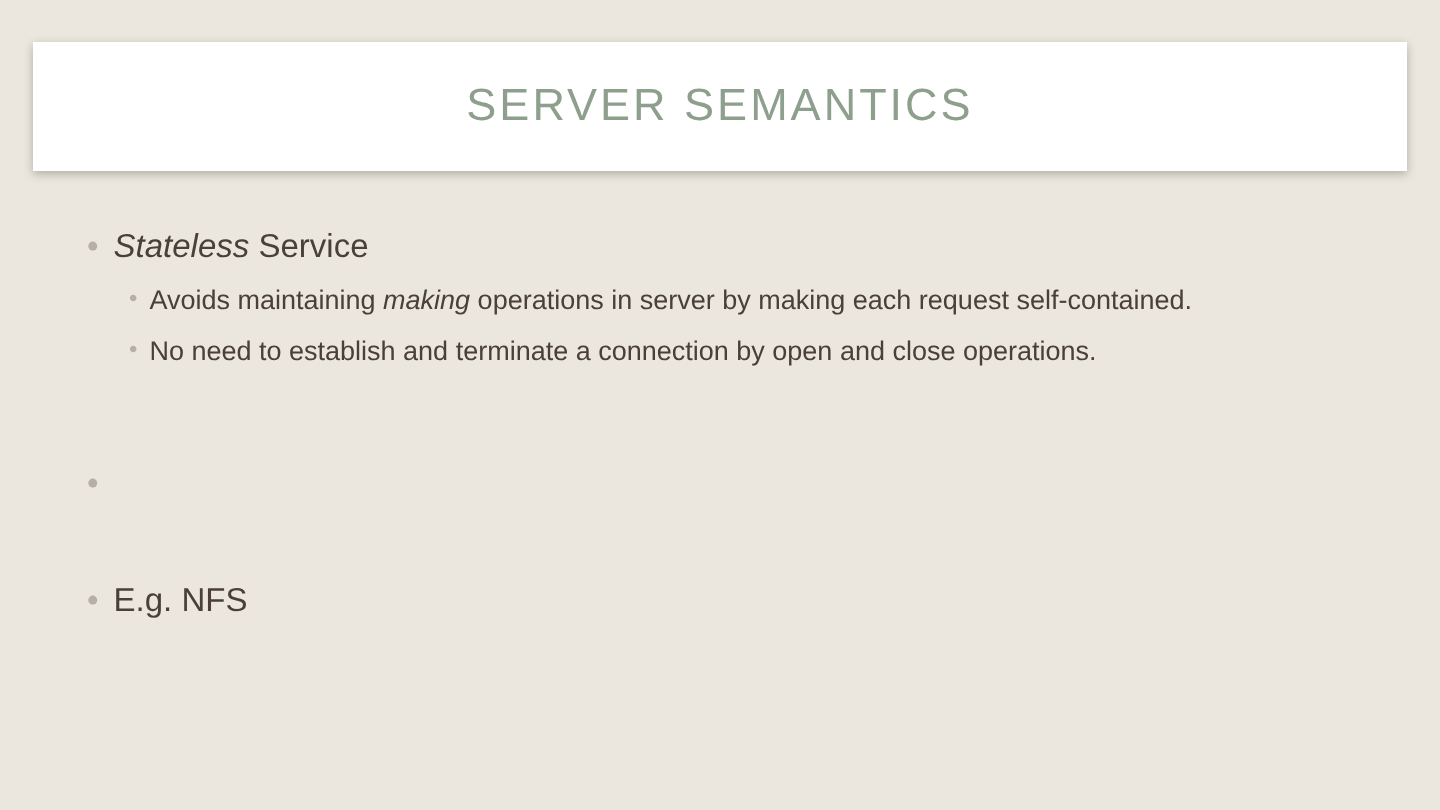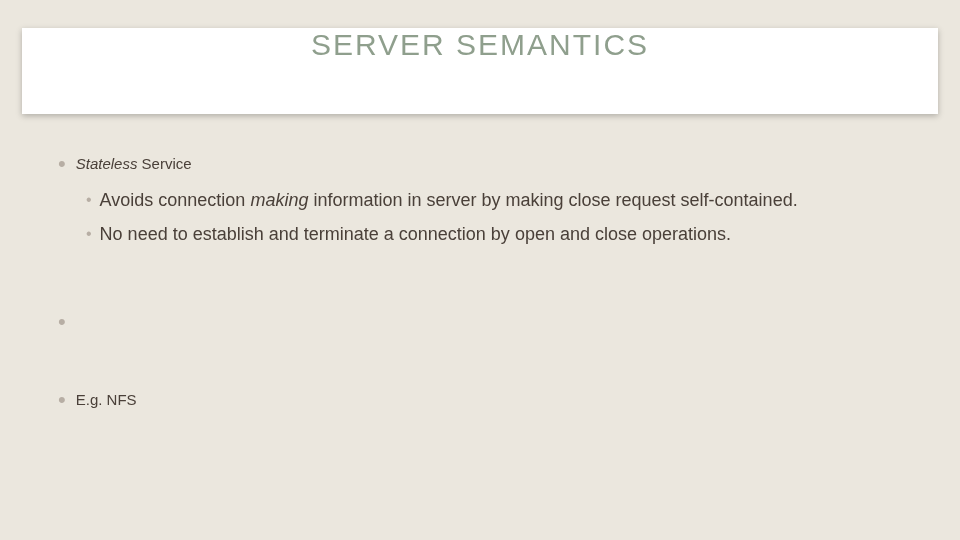--- a/index.html
+++ b/index.html
@@ -12,20 +12,21 @@
   }
   .title-box {
     position: absolute;
     top: 28px;
     left: 22px;
     right: 22px;
     height: 86px;
     background: #ffffff;
     box-shadow: 0 2px 6px rgba(0,0,0,0.25);
     display: flex;
+    align-items: center;
     justify-content: center;
   }
   .title {
     color: #8f9f8d;
     font-size: 30px;
     letter-spacing: 2px;
     font-weight: 400;
   }
   .content {
     position: absolute;
@@ -44,21 +45,21 @@
     margin-right: 10px;
     font-size: 22px;
     line-height: 28px;
   }
   .bullet.sub {
     font-size: 16px;
     line-height: 24px;
     margin-right: 8px;
   }
   .l1 {
-    font-size: 15px;
+    font-size: 22px;
     line-height: 28px;
   }
   .l2 {
     font-size: 18px;
     line-height: 24px;
   }
   .sub-list {
     margin-left: 28px;
     margin-top: 6px;
     margin-bottom: 22px;
@@ -79,21 +80,21 @@
     <span class="bullet">•</span>
     <span class="l1">
       <span class="italic">Stateless</span><span> Service</span>
     </span>
   </div>
 
   <div class="sub-list">
     <div class="bullet-row">
       <span class="bullet sub">•</span>
       <span class="l2">
-        <span>Avoids connection </span><span class="italic">making</span><span> information in server by making close request self-contained.</span>
+        <span>Avoids maintaining </span><span class="italic">making</span><span> operations in server by making each request self-contained.</span>
       </span>
     </div>
     <div class="bullet-row">
       <span class="bullet sub">•</span>
       <span class="l2">No need to establish and terminate a connection by open and close operations.</span>
     </div>
   </div>
 
   <div class="gap"></div>
 

